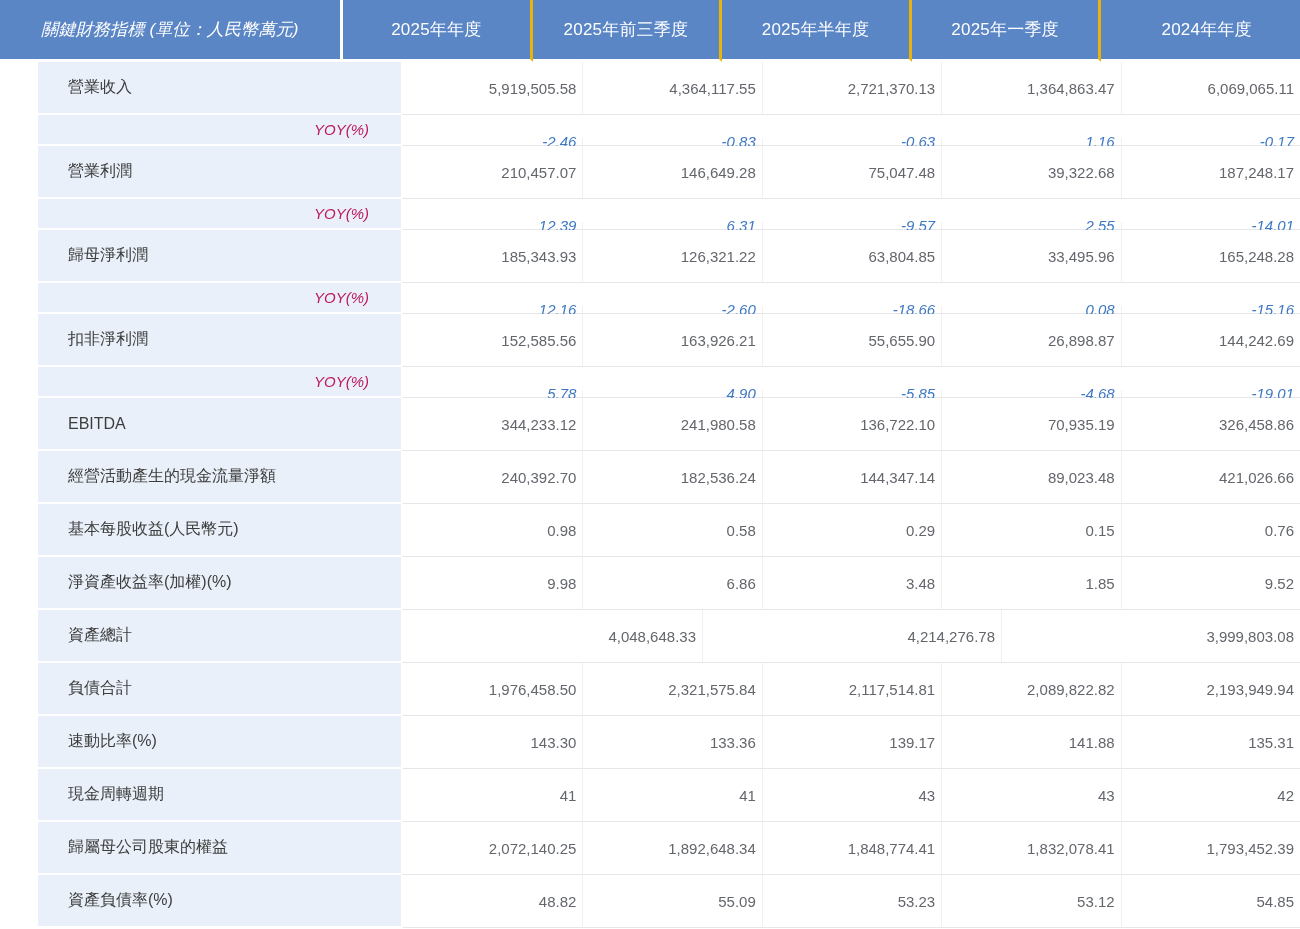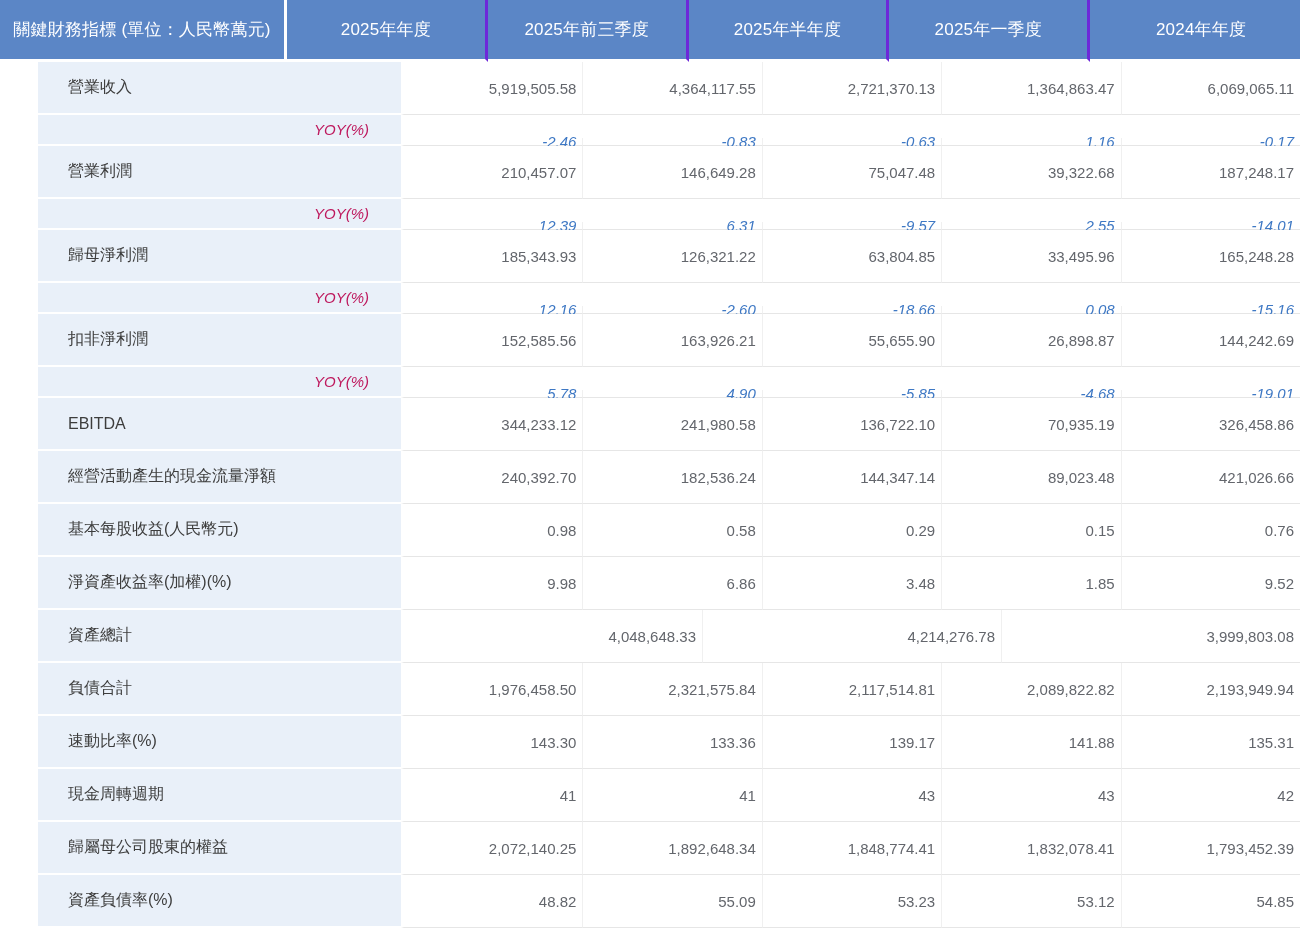--- a/index.html
+++ b/index.html
@@ -5,22 +5,22 @@
   html,body{margin:0;padding:0;background:#ffffff;}
   body{font-family:"Liberation Sans","DejaVu Sans",sans-serif;}
   .app{width:1300px;height:929px;background:#ffffff;overflow:hidden;}
 
   
   .hrow{display:flex;height:62px;}
   .hcell{box-sizing:border-box;background:#5b86c6;color:#ffffff;
          display:flex;align-items:center;justify-content:center;
          font-size:17px;letter-spacing:.2px;
          border-bottom:3px solid #ffffff;}
-  .hcell.label{width:287px;border-right:3px solid #ffffff;}
-  .hcell.col{flex:1 1 0;border-right:3px solid #6d28d9;}
+  .hcell.label{width:343px;border-right:3px solid #ffffff;font-style:italic;}
+  .hcell.col{flex:1 1 0;border-right:3px solid #eab308;}
   .hcell.col:last-child{border-right:none;padding-left:12px;}
 
   
   .row{display:flex;padding-left:38px;}
   .row.metric{height:53px;}
   .row.yoy{height:31px;}
   .cell{box-sizing:border-box;display:flex;align-items:center;}
 
   .cell.label{width:363px;background:#e9f0f9;padding-left:30px;
               font-size:16px;color:#3d3d3d;border-bottom:2px solid #ffffff;}

